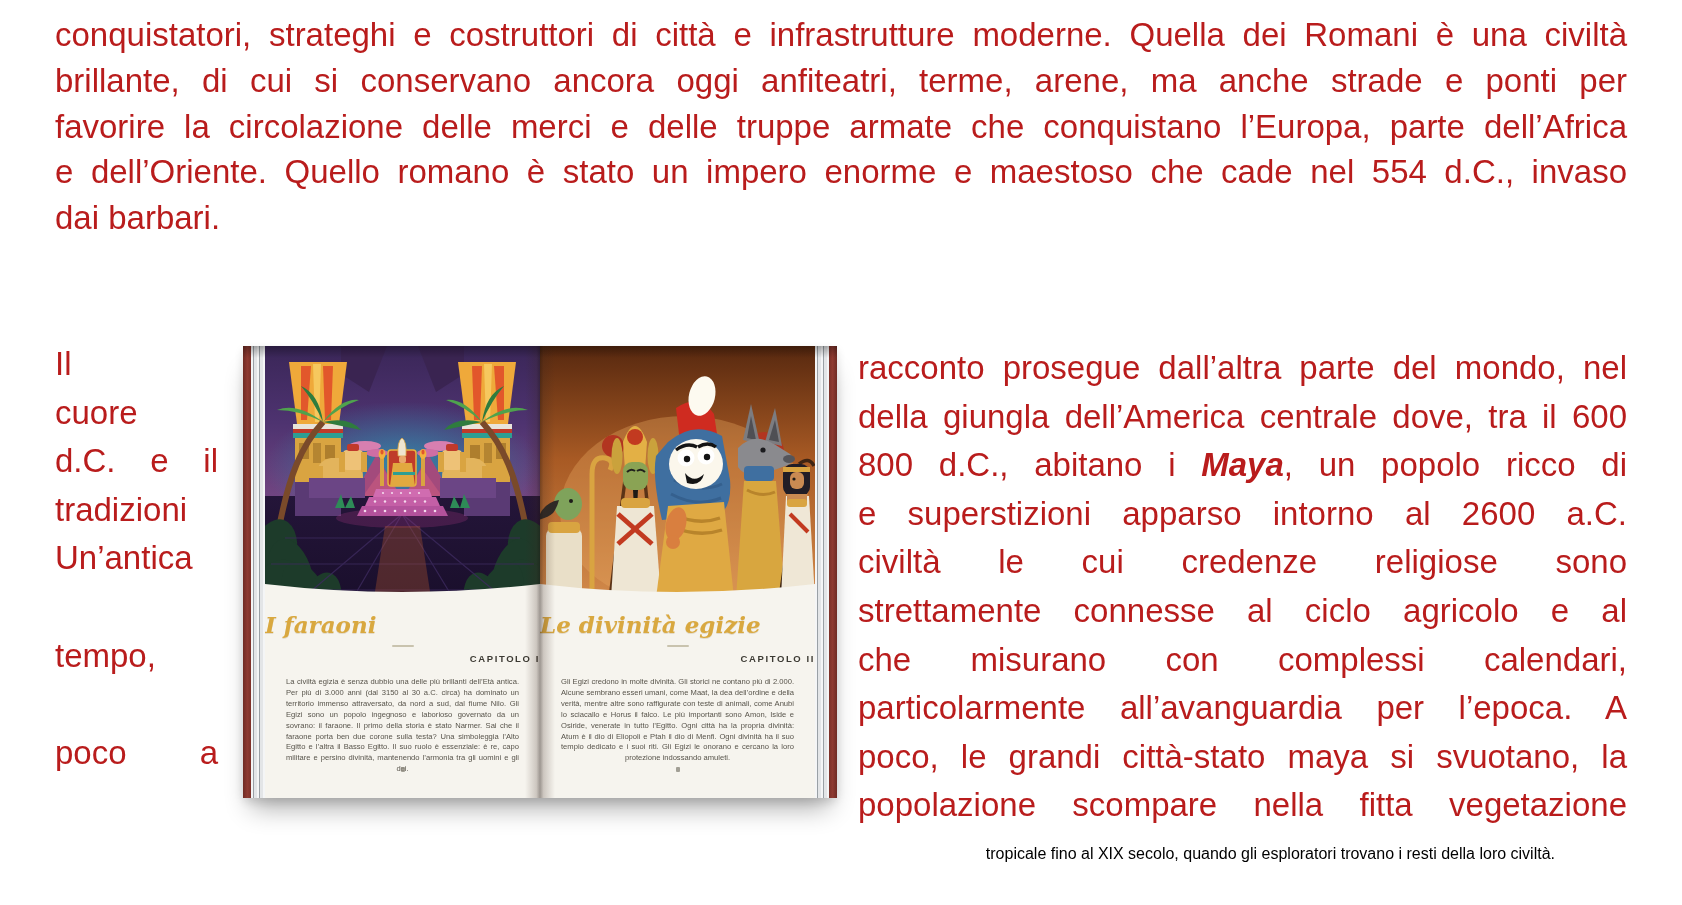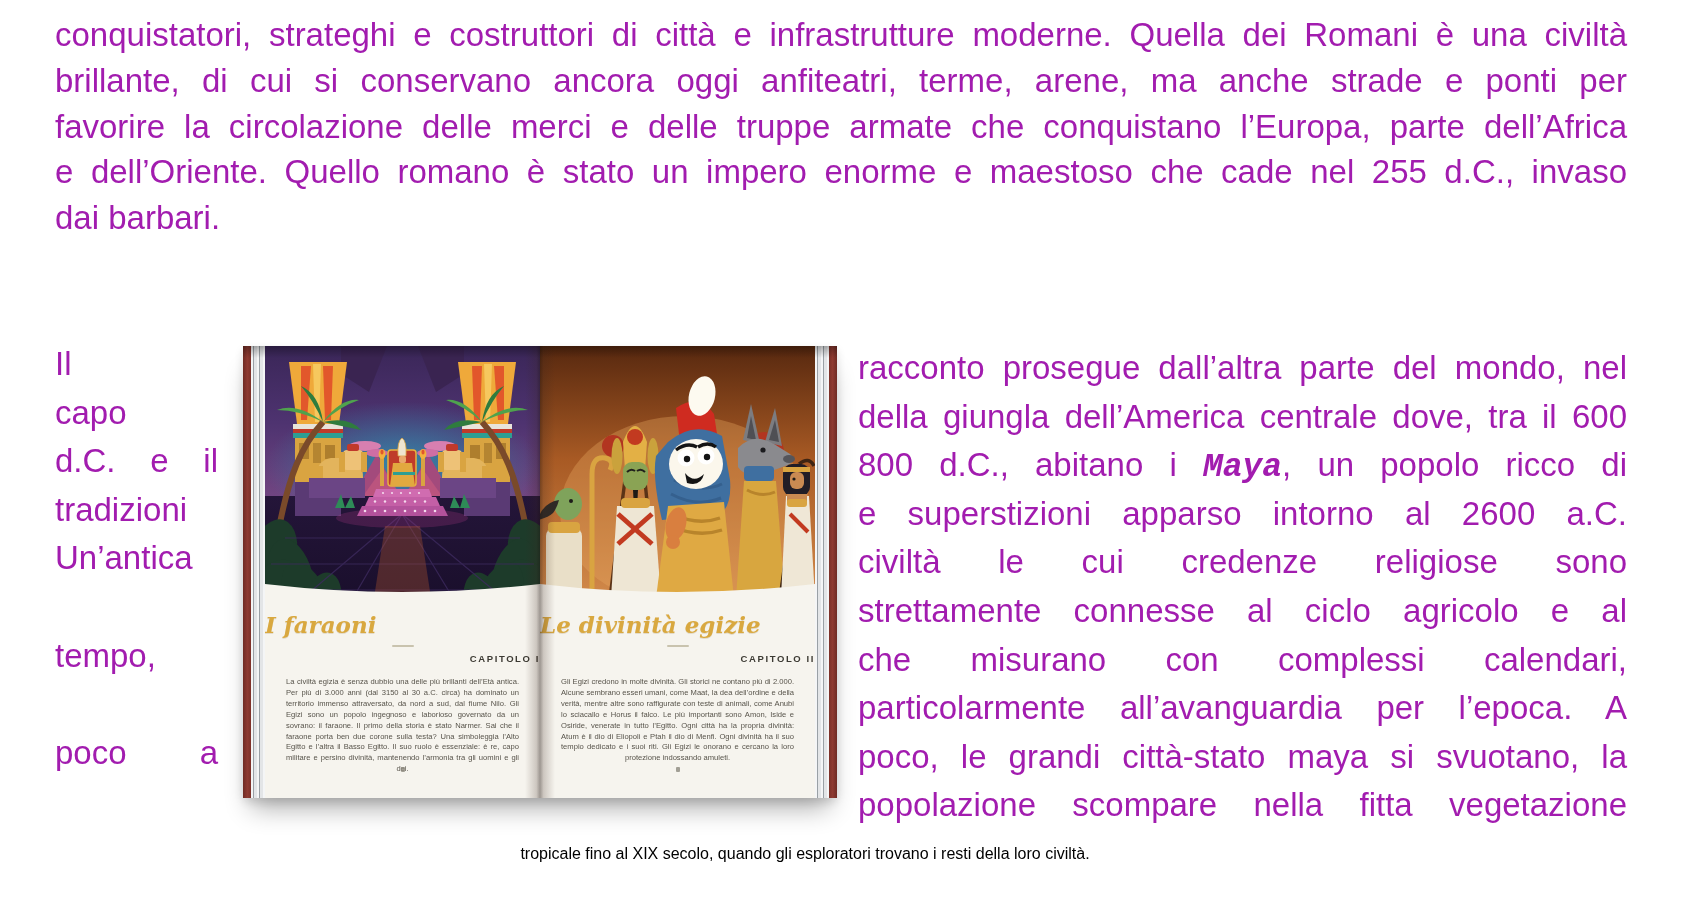--- a/index.html
+++ b/index.html
@@ -2,30 +2,30 @@
 <html><head>
 <meta charset="utf-8">
 <style>
   html,body{margin:0;padding:0;background:#ffffff;}
   #canvas{
     position:relative;width:1682px;height:905px;background:#ffffff;overflow:hidden;
     font-family:"Liberation Sans",sans-serif;color:#000;
   }
   
   .tl,.wl,.cl{
-    font-size:33px;letter-spacing:0px;color:#a21caf;white-space:normal;
+    font-size:33px;letter-spacing:0px;color:#b91c1c;white-space:normal;
   }
   .top-para{position:absolute;left:55px;top:12px;width:1572px;}
   .tl{height:45.8px;line-height:45.8px;text-align:justify;text-align-last:justify;}
   .tl.last{text-align-last:left;}
   .wrap-left{position:absolute;left:55px;top:340px;width:163px;}
   .wrap-right{position:absolute;left:858px;top:344px;width:769px;}
   .wl{height:48.6px;line-height:48.6px;text-align:justify;text-align-last:justify;overflow:visible;}
-  .wl .b{font-weight:bold;font-style:italic;font-family:Liberation Mono, monospace;}
-  .closing{position:absolute;left:55px;top:830px;width:1500px;height:48px;line-height:48px;text-align:center;}
+  .wl .b{font-weight:bold;font-style:italic;}
+  .closing{position:absolute;left:55px;top:830px;width:1500px;height:48px;line-height:48px;text-align:right;}
   
   .book{
     position:absolute;left:243px;top:346px;width:594px;height:452px;
     display:flex;border-radius:3px 3px 6px 6px;
     box-shadow:0 18px 24px -8px rgba(0,0,0,.32), 0 4px 10px rgba(0,0,0,.12);
     background:#f6f4ee;
   }
   .cover-strip{width:8px;height:100%;background:linear-gradient(90deg,#6f2b24,#8e3a31 55%,#7c3129);}
   .cover-strip.right{background:linear-gradient(90deg,#7c3129,#8e3a31 45%,#6f2b24);}
   .edge-strip{width:14px;height:100%;
@@ -60,27 +60,27 @@
 </style>
 </head>
 <body>
 
 <div id="canvas">
 
   <div class="top-para">
     <div class="tl">conquistatori, strateghi e costruttori di città e infrastrutture moderne. Quella dei Romani è una civiltà</div>
     <div class="tl">brillante, di cui si conservano ancora oggi anfiteatri, terme, arene, ma anche strade e ponti per</div>
     <div class="tl">favorire la circolazione delle merci e delle truppe armate che conquistano l’Europa, parte dell’Africa</div>
-    <div class="tl">e dell’Oriente. Quello romano è stato un impero enorme e maestoso che cade nel 255 d.C., invaso</div>
+    <div class="tl">e dell’Oriente. Quello romano è stato un impero enorme e maestoso che cade nel 554 d.C., invaso</div>
     <div class="tl last">dai barbari.</div>
   </div>
 
   <div class="wrap-left">
     <div class="wl">Il</div>
-    <div class="wl">capo</div>
+    <div class="wl">cuore</div>
     <div class="wl">d.C. e il</div>
     <div class="wl">tradizioni</div>
     <div class="wl">Un’antica</div>
     <div class="wl"></div>
     <div class="wl">tempo,</div>
     <div class="wl"></div>
     <div class="wl">poco a</div>
     <div class="wl"></div>
   </div>
 

